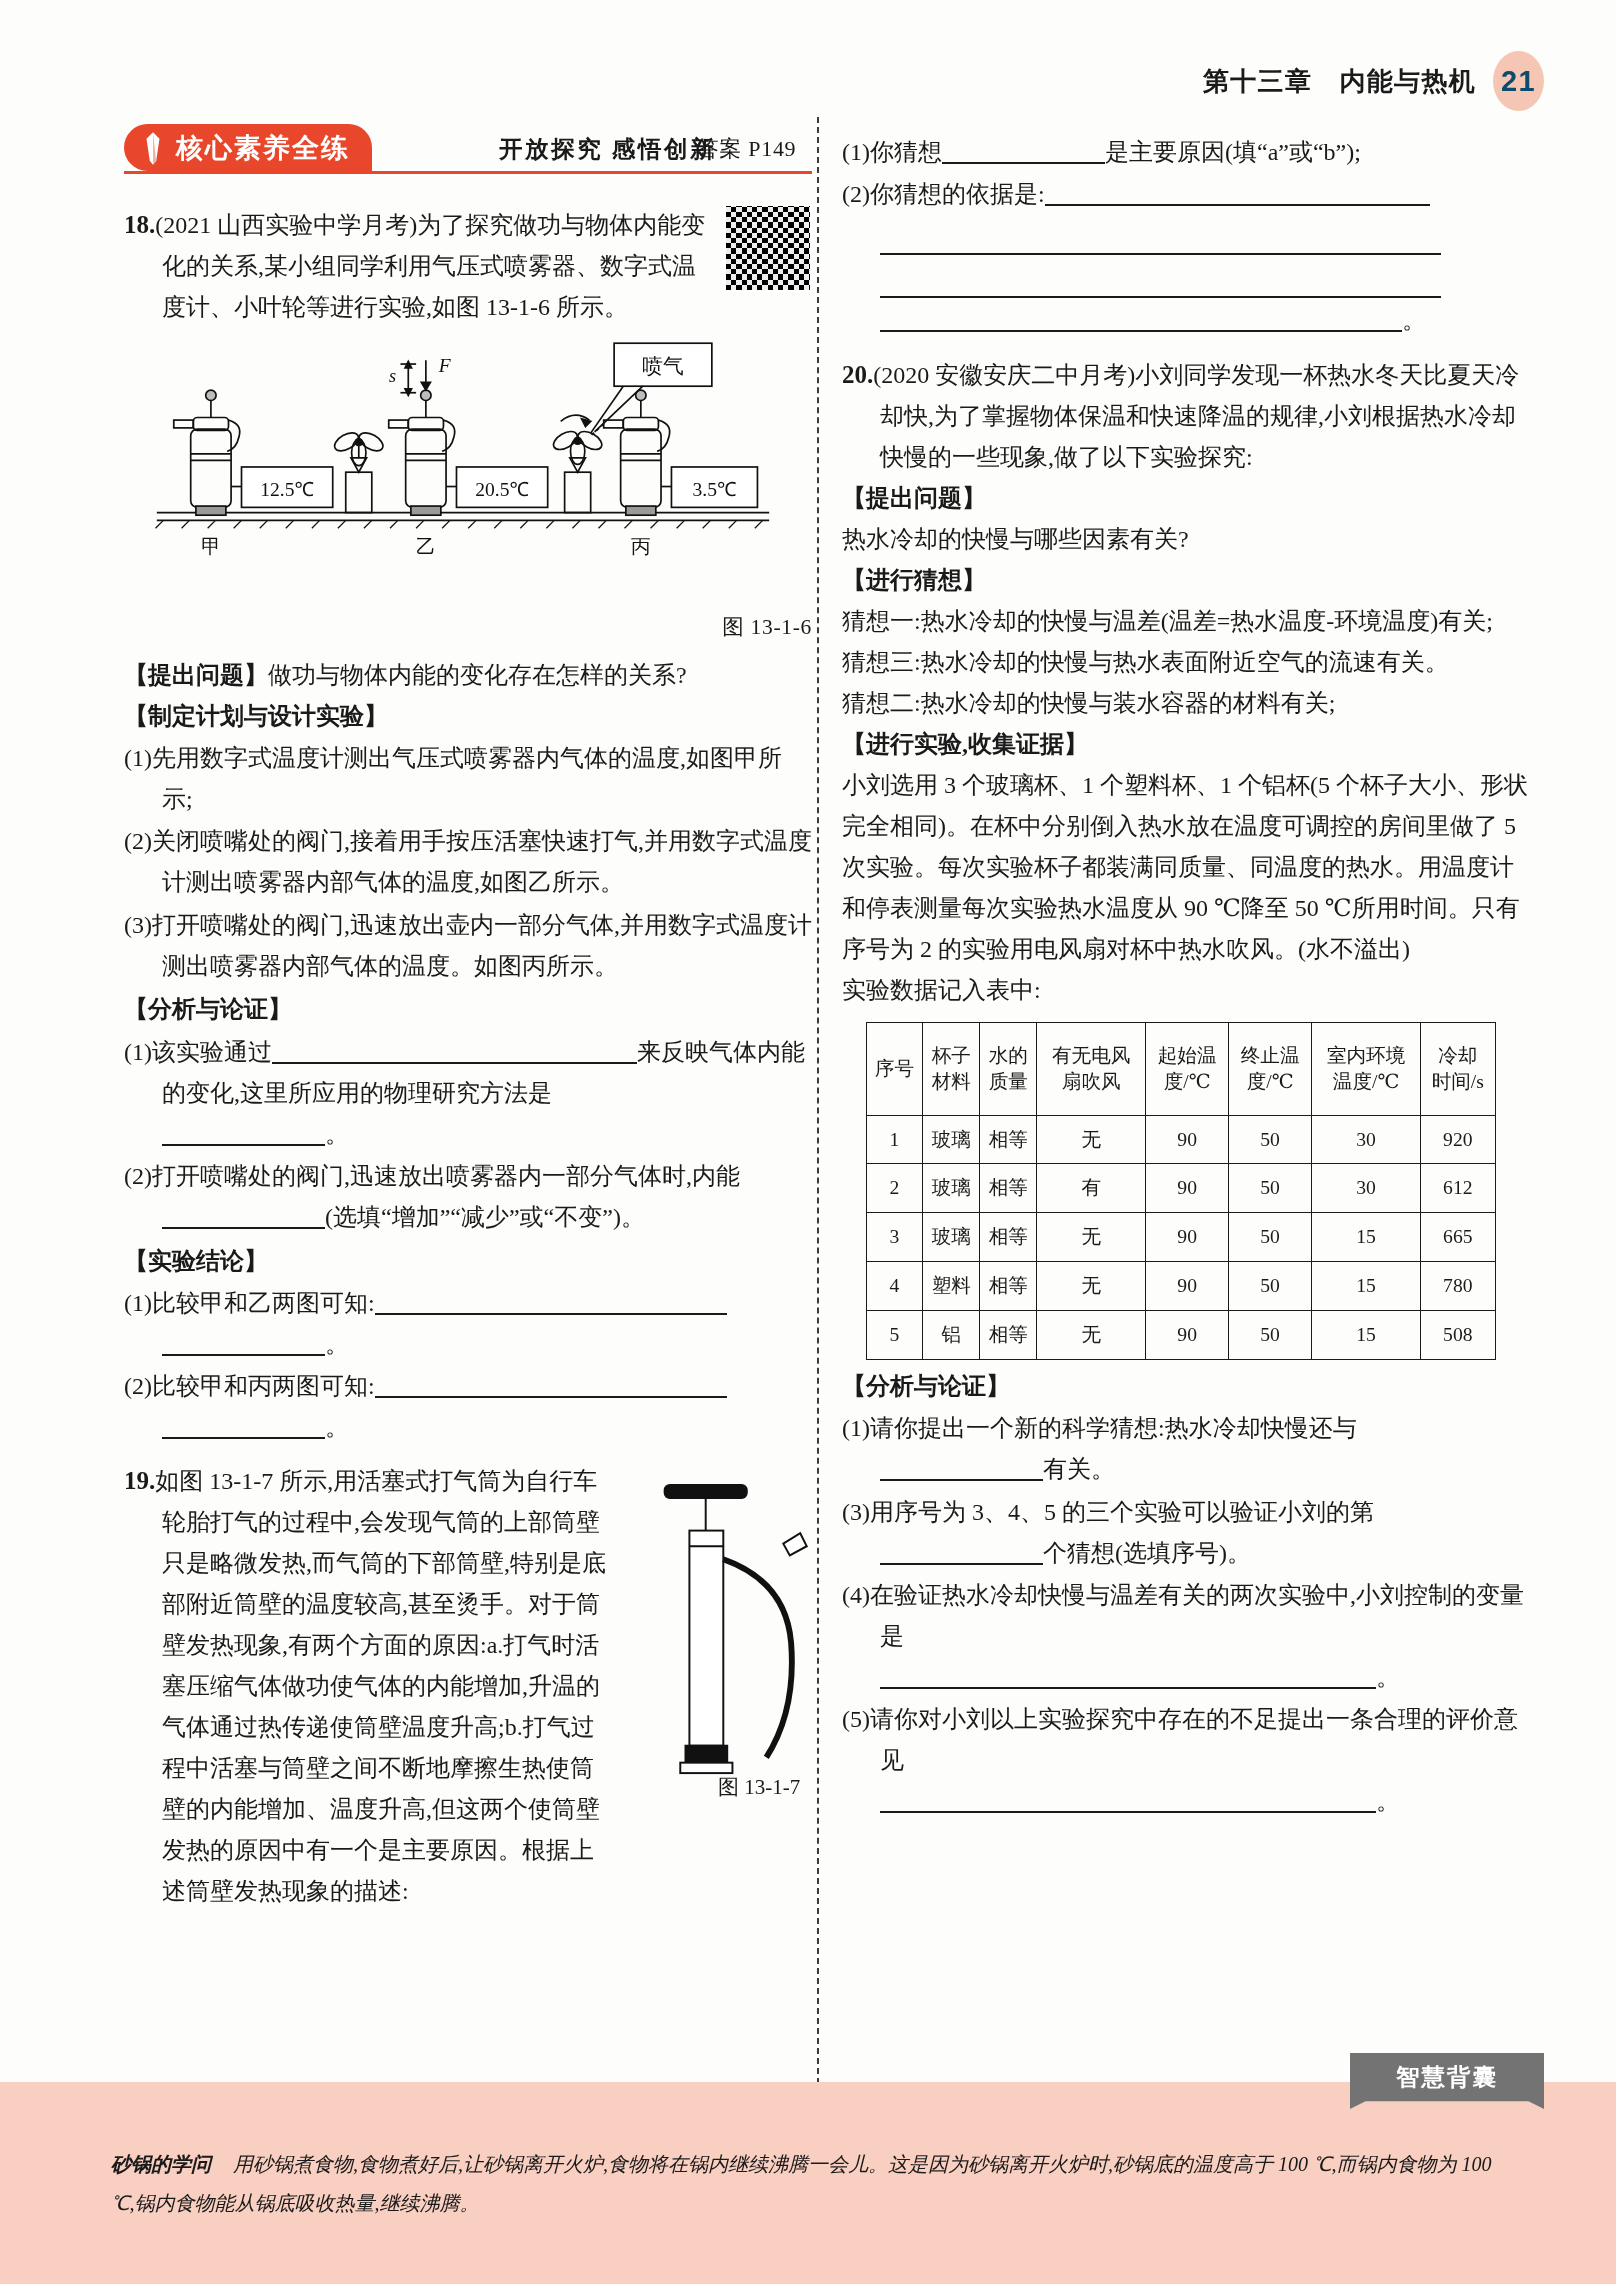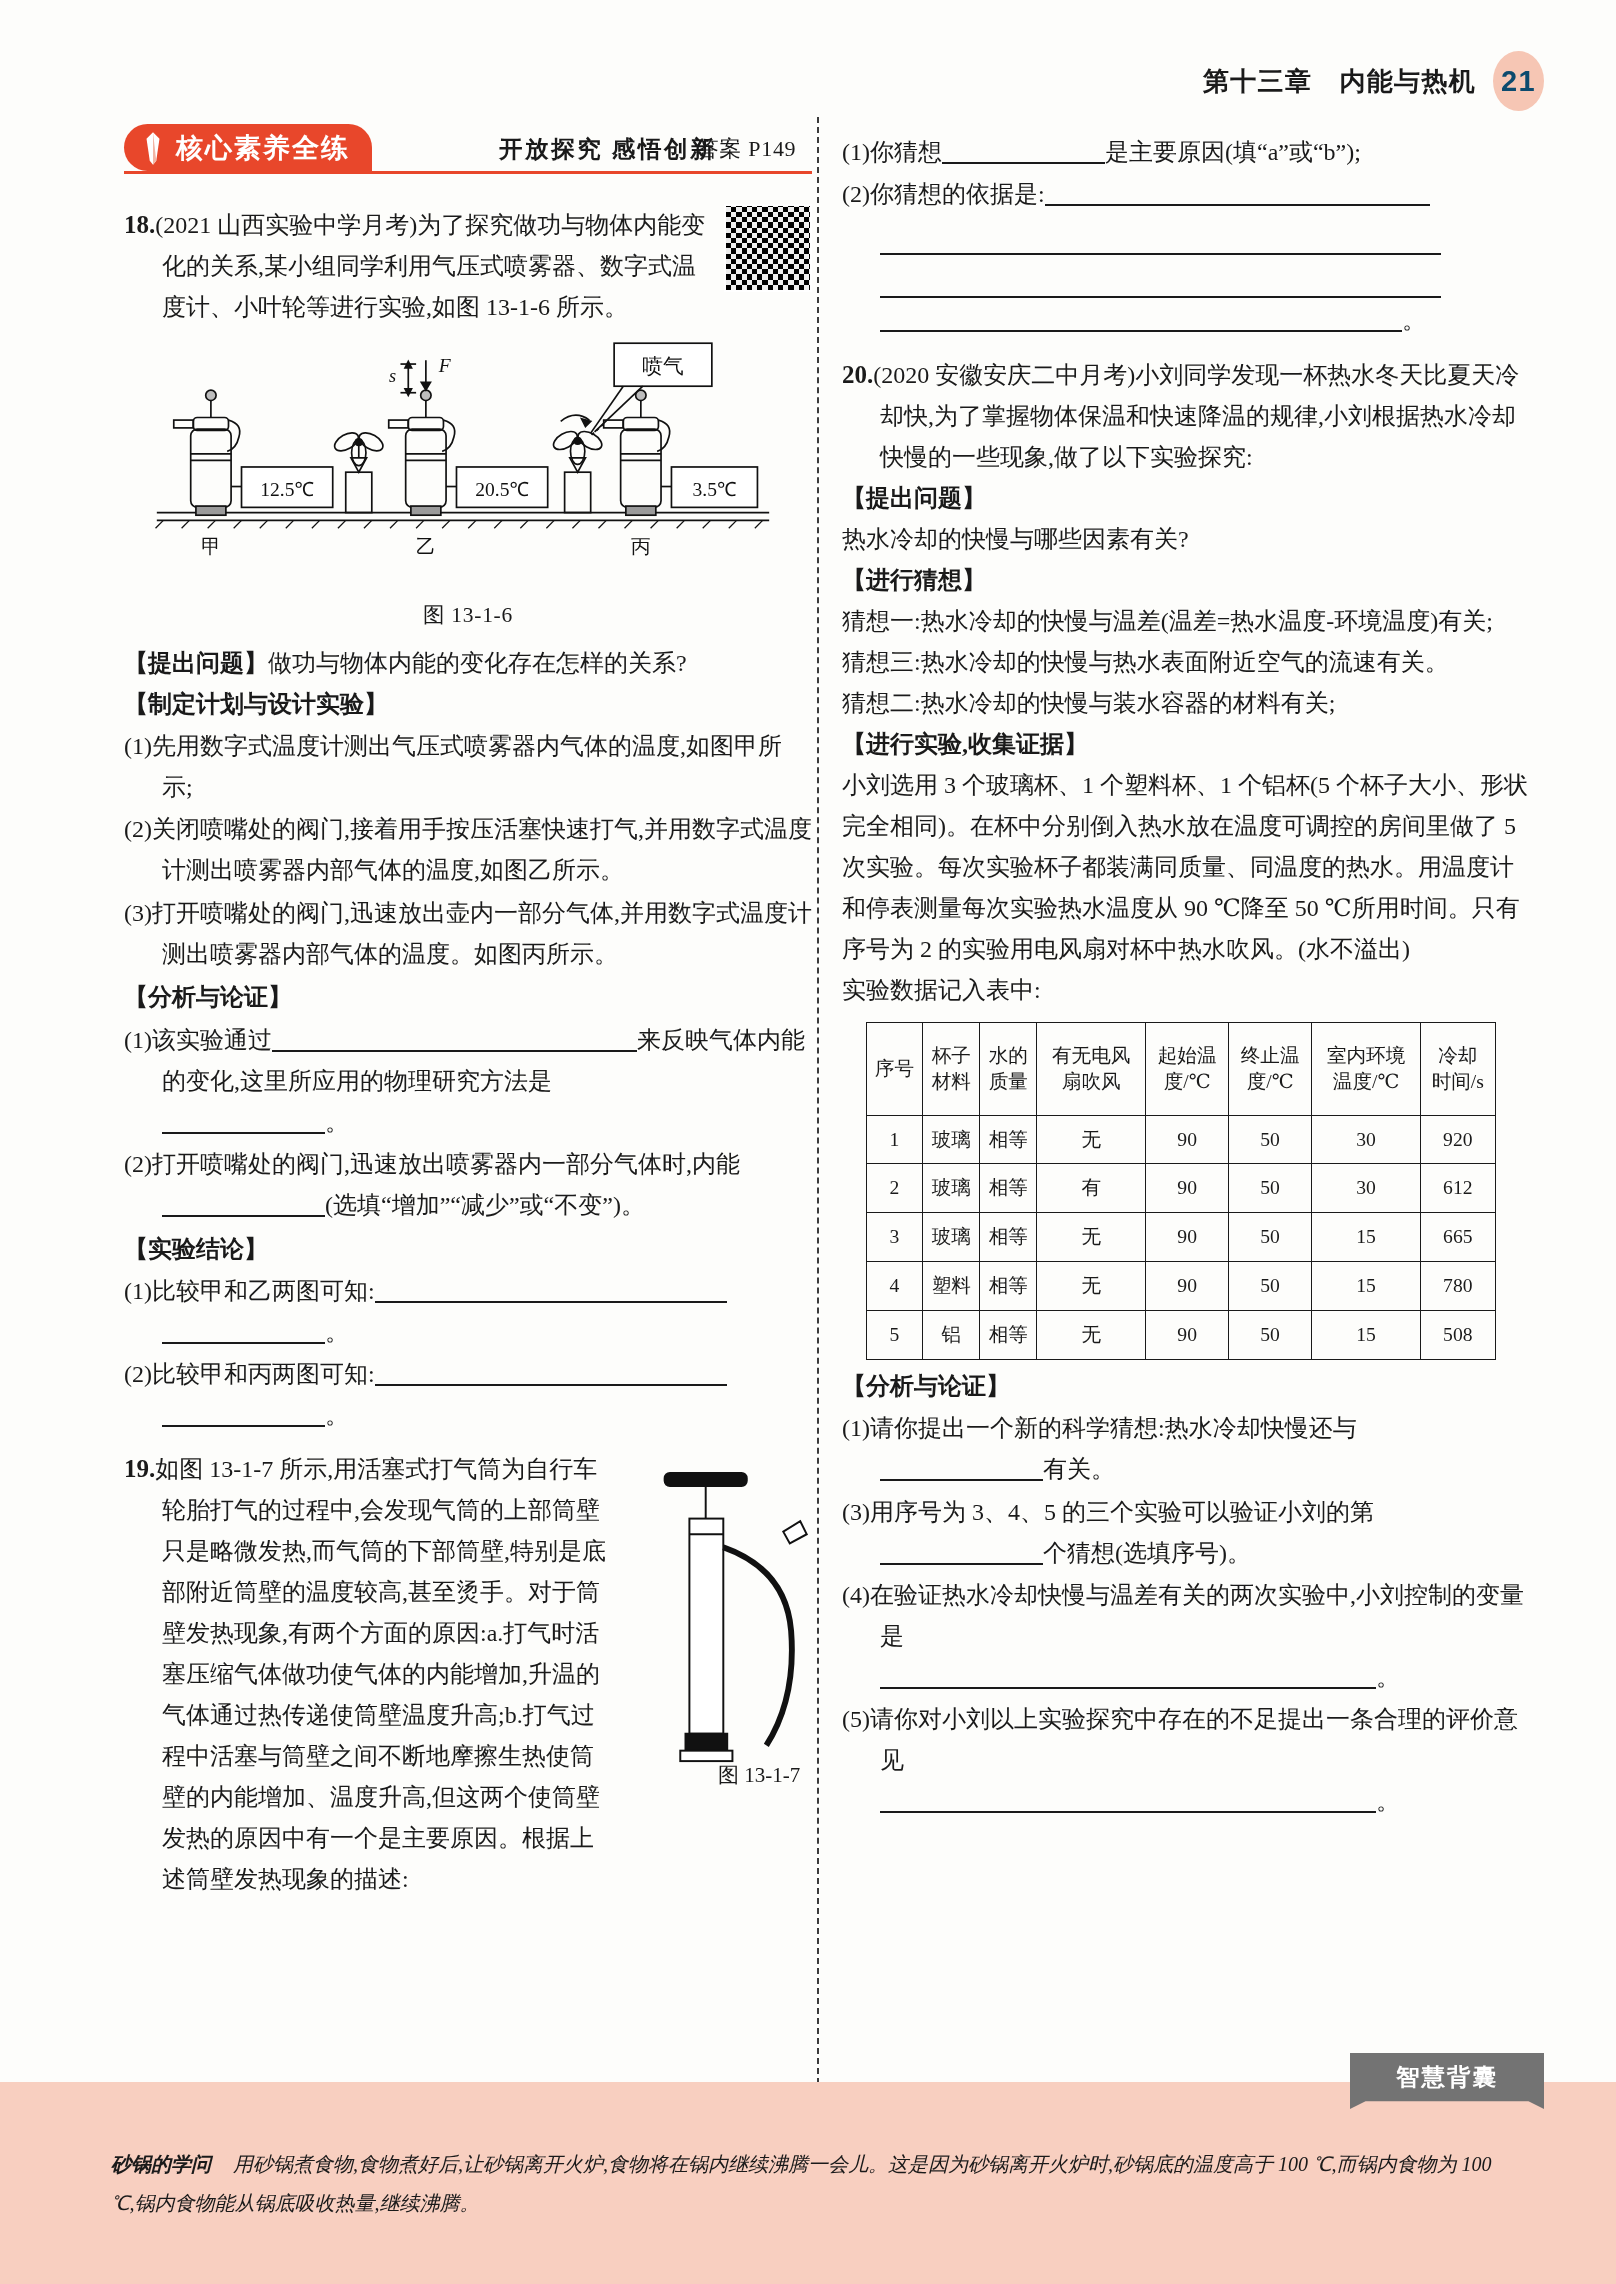--- a/index.html
+++ b/index.html
@@ -79,21 +79,21 @@
     position:absolute;right:0;top:0;width:84px;height:84px;
     background:
       repeating-linear-gradient(90deg,#111 0 5.2px,#fff 5.2px 10.4px),
       repeating-linear-gradient(0deg,#111 0 5.2px,#fff 5.2px 10.4px);
     background-blend-mode:difference;
     border:2px solid #fff;
   }
 
   
   .fig6{position:relative;height:255px;margin:10.4px 0 0 26px;}
-  .figcap{text-align:center;font-size:21.5px;margin-top:2px;letter-spacing:0.7px;}
+  .figcap{text-align:right;font-size:21.5px;margin-top:14px;letter-spacing:0.7px;}
 
   
   .fig7{position:absolute;right:-7.8px;top:7.8px;width:196px;}
   .fig7cap{position:absolute;right:11.7px;top:307px;font-size:21px;}
 
   
   table.data{
     border-collapse:collapse;margin:10.4px 0 6.5px 23.5px;width:630px;
     font-size:19.6px;
   }

